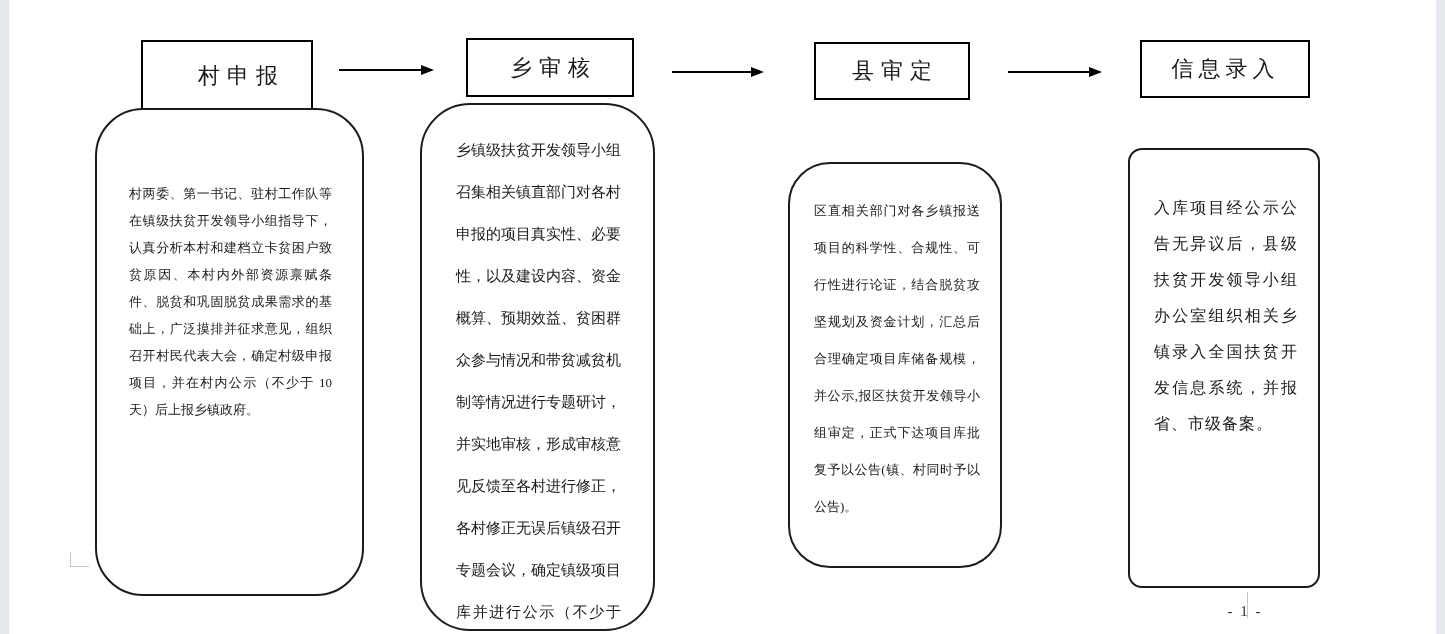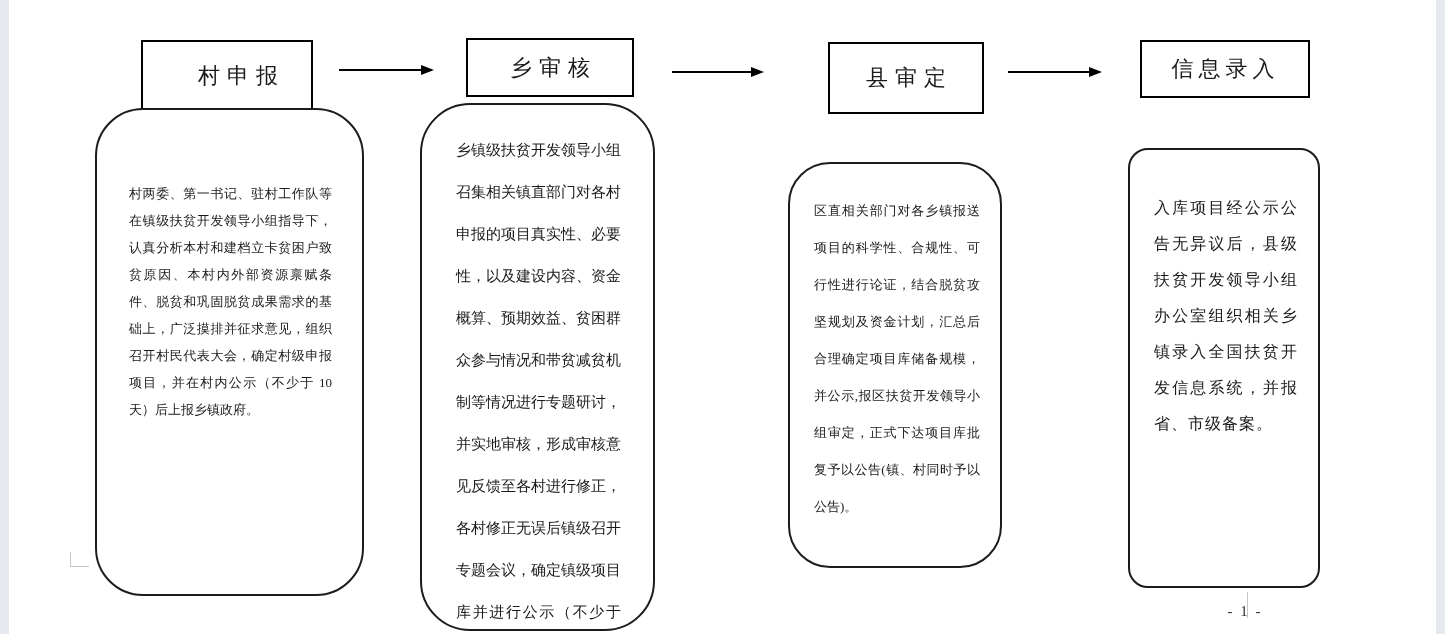--- a/index.html
+++ b/index.html
@@ -34,41 +34,41 @@
     display:flex;
     align-items:center;
     justify-content:center;
     font-size:22px;
     letter-spacing:7px;
     padding-left:7px; 
     white-space:nowrap;
   }
   .s1-header{left:141px;top:40px;width:172px;height:72px;padding-left:29px;}
   .s2-header{left:466px;top:38px;width:168px;height:59px;text-align:right;}
-  .s3-header{left:814px;top:42px;width:156px;height:72px;margin-left:14px;}
+  .s3-header{left:814px;top:42px;width:156px;height:58px;}
   .s4-header{left:1140px;top:40px;width:170px;height:58px;letter-spacing:5px;padding-left:1px;}
 
   
   .stage-body{
     position:absolute;
     box-sizing:border-box;
     border:2px solid #1c1c1c;
     background:#fff;
   }
   .stage-text{
     text-align:justify;
     text-justify:inter-character;
   }
   .s1-body{left:95px;top:108px;width:269px;height:488px;border-radius:48px;padding:70px 30px 18px 32px;}
   .s1-body .stage-text{font-size:13px;line-height:27px;}
   .s2-body{left:420px;top:103px;width:235px;height:528px;border-radius:50px;padding:24px 32px 14px 34px;}
   .s2-body .stage-text{font-size:15px;line-height:42px;}
   .s3-body{left:788px;top:162px;width:214px;height:406px;border-radius:42px;padding:28px 20px 14px 24px;}
   .s3-body .stage-text{font-size:13px;line-height:37px;}
-  .s4-body{left:1128px;top:148px;width:192px;height:440px;border-radius:20px;padding:40px 20px 14px 24px;}
+  .s4-body{left:1128px;top:148px;width:192px;height:440px;border-radius:14px;padding:40px 20px 14px 24px;}
   .s4-body .stage-text{font-size:16px;line-height:36px;letter-spacing:1px;}
 
   
   .arrow{
     position:absolute;
     height:2px;
     background:#000;
   }
   .arrow::after{
     content:"";

